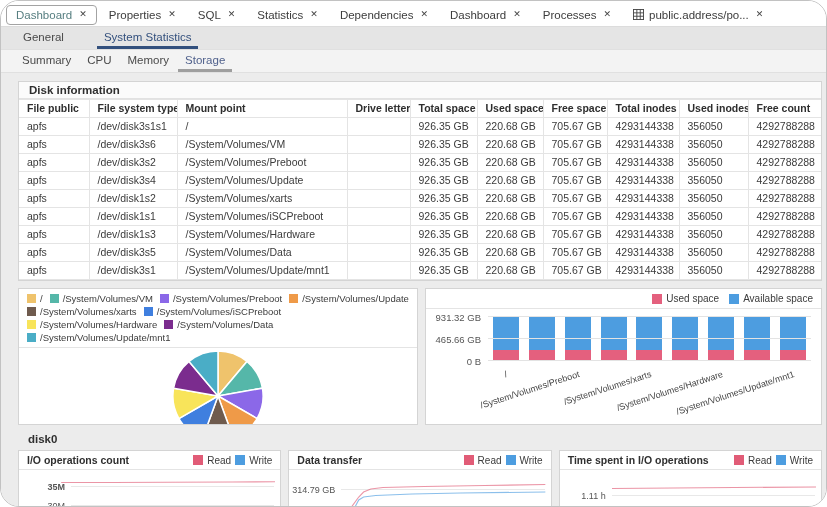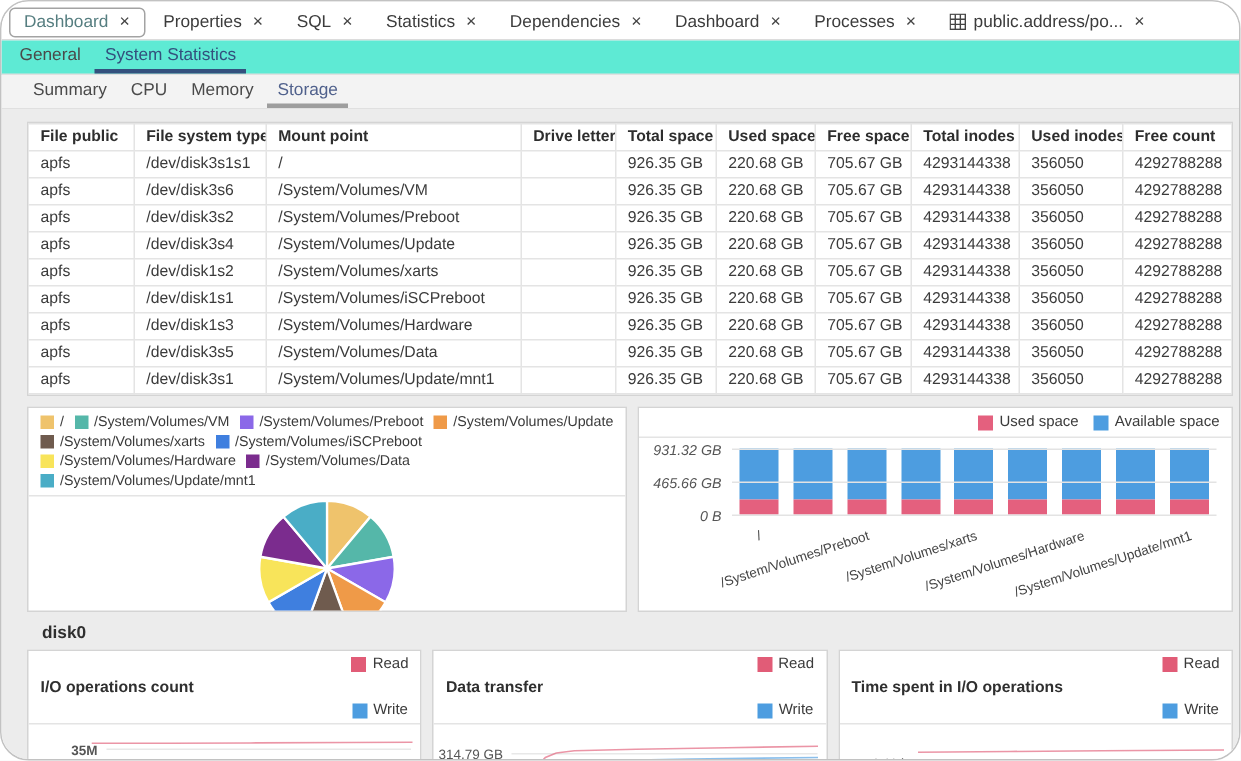--- a/index.html
+++ b/index.html
@@ -8,21 +8,21 @@
 
   
   .tab-bar { flex:none; height:26px; display:flex; align-items:center; padding:2px 4px 0 5px; gap:2px; background:#fff; border-bottom:1px solid #dcdcdc; }
   .tab { display:flex; align-items:center; gap:7px; padding:3px 9px; font-size:11.5px; color:#3c3c3c; border:1px solid transparent; border-radius:4px; white-space:nowrap; cursor:pointer; }
   .tab.active { border-color:#a3a3a3; color:#567e80; }
   .tab .close { font-size:9px; color:#444; line-height:1; }
   .tab .tabicon { display:inline-flex; margin-right:-2px; }
 
   
   .nav { flex:none; display:flex; align-items:stretch; font-size:11.5px; border-bottom:1px solid #e0e0e0; }
-  .nav1 { height:23px; background:#5eead4; padding-left:5px; }
+  .nav1 { height:23px; background:#e5e5e5; padding-left:15px;gap:24px; }
   .nav2 { height:23px; background:#f3f3f3; padding-left:14px; }
   .nav .item { display:flex; align-items:center; padding:0 7px; margin-right:2px; color:#4a4a4a; border-bottom:3px solid transparent; cursor:pointer; }
   .nav1 .item.active { color:#33507d; border-bottom-color:#33507d; }
   .nav2 .item.active { color:#50618c; border-bottom-color:#9e9e9e; }
 
   
   .main { flex:1; background:#ececec; padding:8px 4px 0 17px; overflow:hidden; }
   .panel { background:#fff; border:1px solid #d4d4d4; }
   .panel-title { padding:2px 10px; font-size:11.5px; font-weight:bold; color:#2f2f2f; background:#fbfbfb; border-bottom:1px solid #e2e2e2; }
 
@@ -39,36 +39,36 @@
   .chart-panel.right { flex:1; }
   .legend-strip { flex:none; padding:3px 8px; border-bottom:1px solid #e4e4e4; font-size:9.5px; color:#3b3b3b; display:flex; flex-wrap:wrap; align-items:center; column-gap:7px; row-gap:0; line-height:13px; }
   .legend-strip.right-align { justify-content:flex-end; column-gap:10px; font-size:10px; }
   .legend-item { display:inline-flex; align-items:center; gap:4px; white-space:nowrap; }
   .chip { width:9px; height:9px; display:inline-block; flex:none; }
   .pie-region { flex:1; display:flex; align-items:center; justify-content:center; position:relative; }
 
   .bar-region { flex:1; position:relative; }
   .bar-plot { position:absolute; left:62px; right:10px; top:7px; height:44px; }
   .gridline { position:absolute; left:0; right:0; border-top:1px solid #e3e3e3; }
-  .gridline .glabel { position:absolute; right:calc(100% + 7px); top:-5px; font-size:9.5px; color:#555; white-space:nowrap;font-style:italic; }
+  .gridline .glabel { position:absolute; right:calc(100% + 7px); top:-5px; font-size:9.5px; color:#555; white-space:nowrap; }
   .bars { position:absolute; inset:0; display:flex; justify-content:space-around; align-items:flex-end; }
   .bar { width:26px; height:100%; display:flex; flex-direction:column; }
   .bar .avail { width:100%; }
   .bar .used { width:100%; }
   .bar-xlabels { position:absolute; left:62px; right:10px; top:57px; height:60px; }
   .xanchor { position:absolute; top:0; width:0; }
   .xanchor span { position:absolute; top:3px; right:0; transform:rotate(-18deg); transform-origin:100% 0; font-size:9px; color:#444; white-space:nowrap; }
 
   
   .section-title { font-size:11.5px; font-weight:bold; color:#2f2f2f; padding:8px 0 5px 10px; }
   .mini-row { display:flex; gap:7px; height:120px; }
   .mini-panel { flex:1; background:#fff; border:1px solid #d4d4d4; display:flex; flex-direction:column; overflow:hidden; }
   .mini-header { flex:none; display:flex; justify-content:space-between; align-items:center; padding:3px 8px; border-bottom:1px solid #e4e4e4; }
   .mini-title { font-size:10.5px; font-weight:bold; color:#2f2f2f; white-space:nowrap; }
-  .mini-legend { display:flex; gap:20px; align-items:center; font-size:10px; color:#3b3b3b;flex-direction:column; }
+  .mini-legend { display:flex; gap:4px; font-size:10px; color:#3b3b3b; }
   .mini-chart { position:relative; height:90px; }
   .mini-grid { position:absolute; left:52px; right:6px; border-top:1px solid #e8e8e8; }
   .mini-grid .glabel { position:absolute; right:calc(100% + 6px); top:-5px; font-size:9px; color:#555; white-space:nowrap; }
   .mini-svg { position:absolute; top:0; height:90px; }
 </style>
 </head>
 <body>
 
 <div class="window">
   <div class="tab-bar">
@@ -117,20 +117,21 @@
     </div>
   <div class="nav nav2">
       <div class="item">Summary</div>
       <div class="item">CPU</div>
       <div class="item">Memory</div>
       <div class="item active">Storage</div>
     </div>
 
   <div class="main">
     <div class="panel">
+      <div class="panel-title">Disk information</div>
       <table>
         <colgroup>
             <col style="width: 70px;">
             <col style="width: 88px;">
             <col style="width: 170px;">
             <col style="width: 63px;">
             <col style="width: 67px;">
             <col style="width: 66px;">
             <col style="width: 64px;">
             <col style="width: 72px;">

